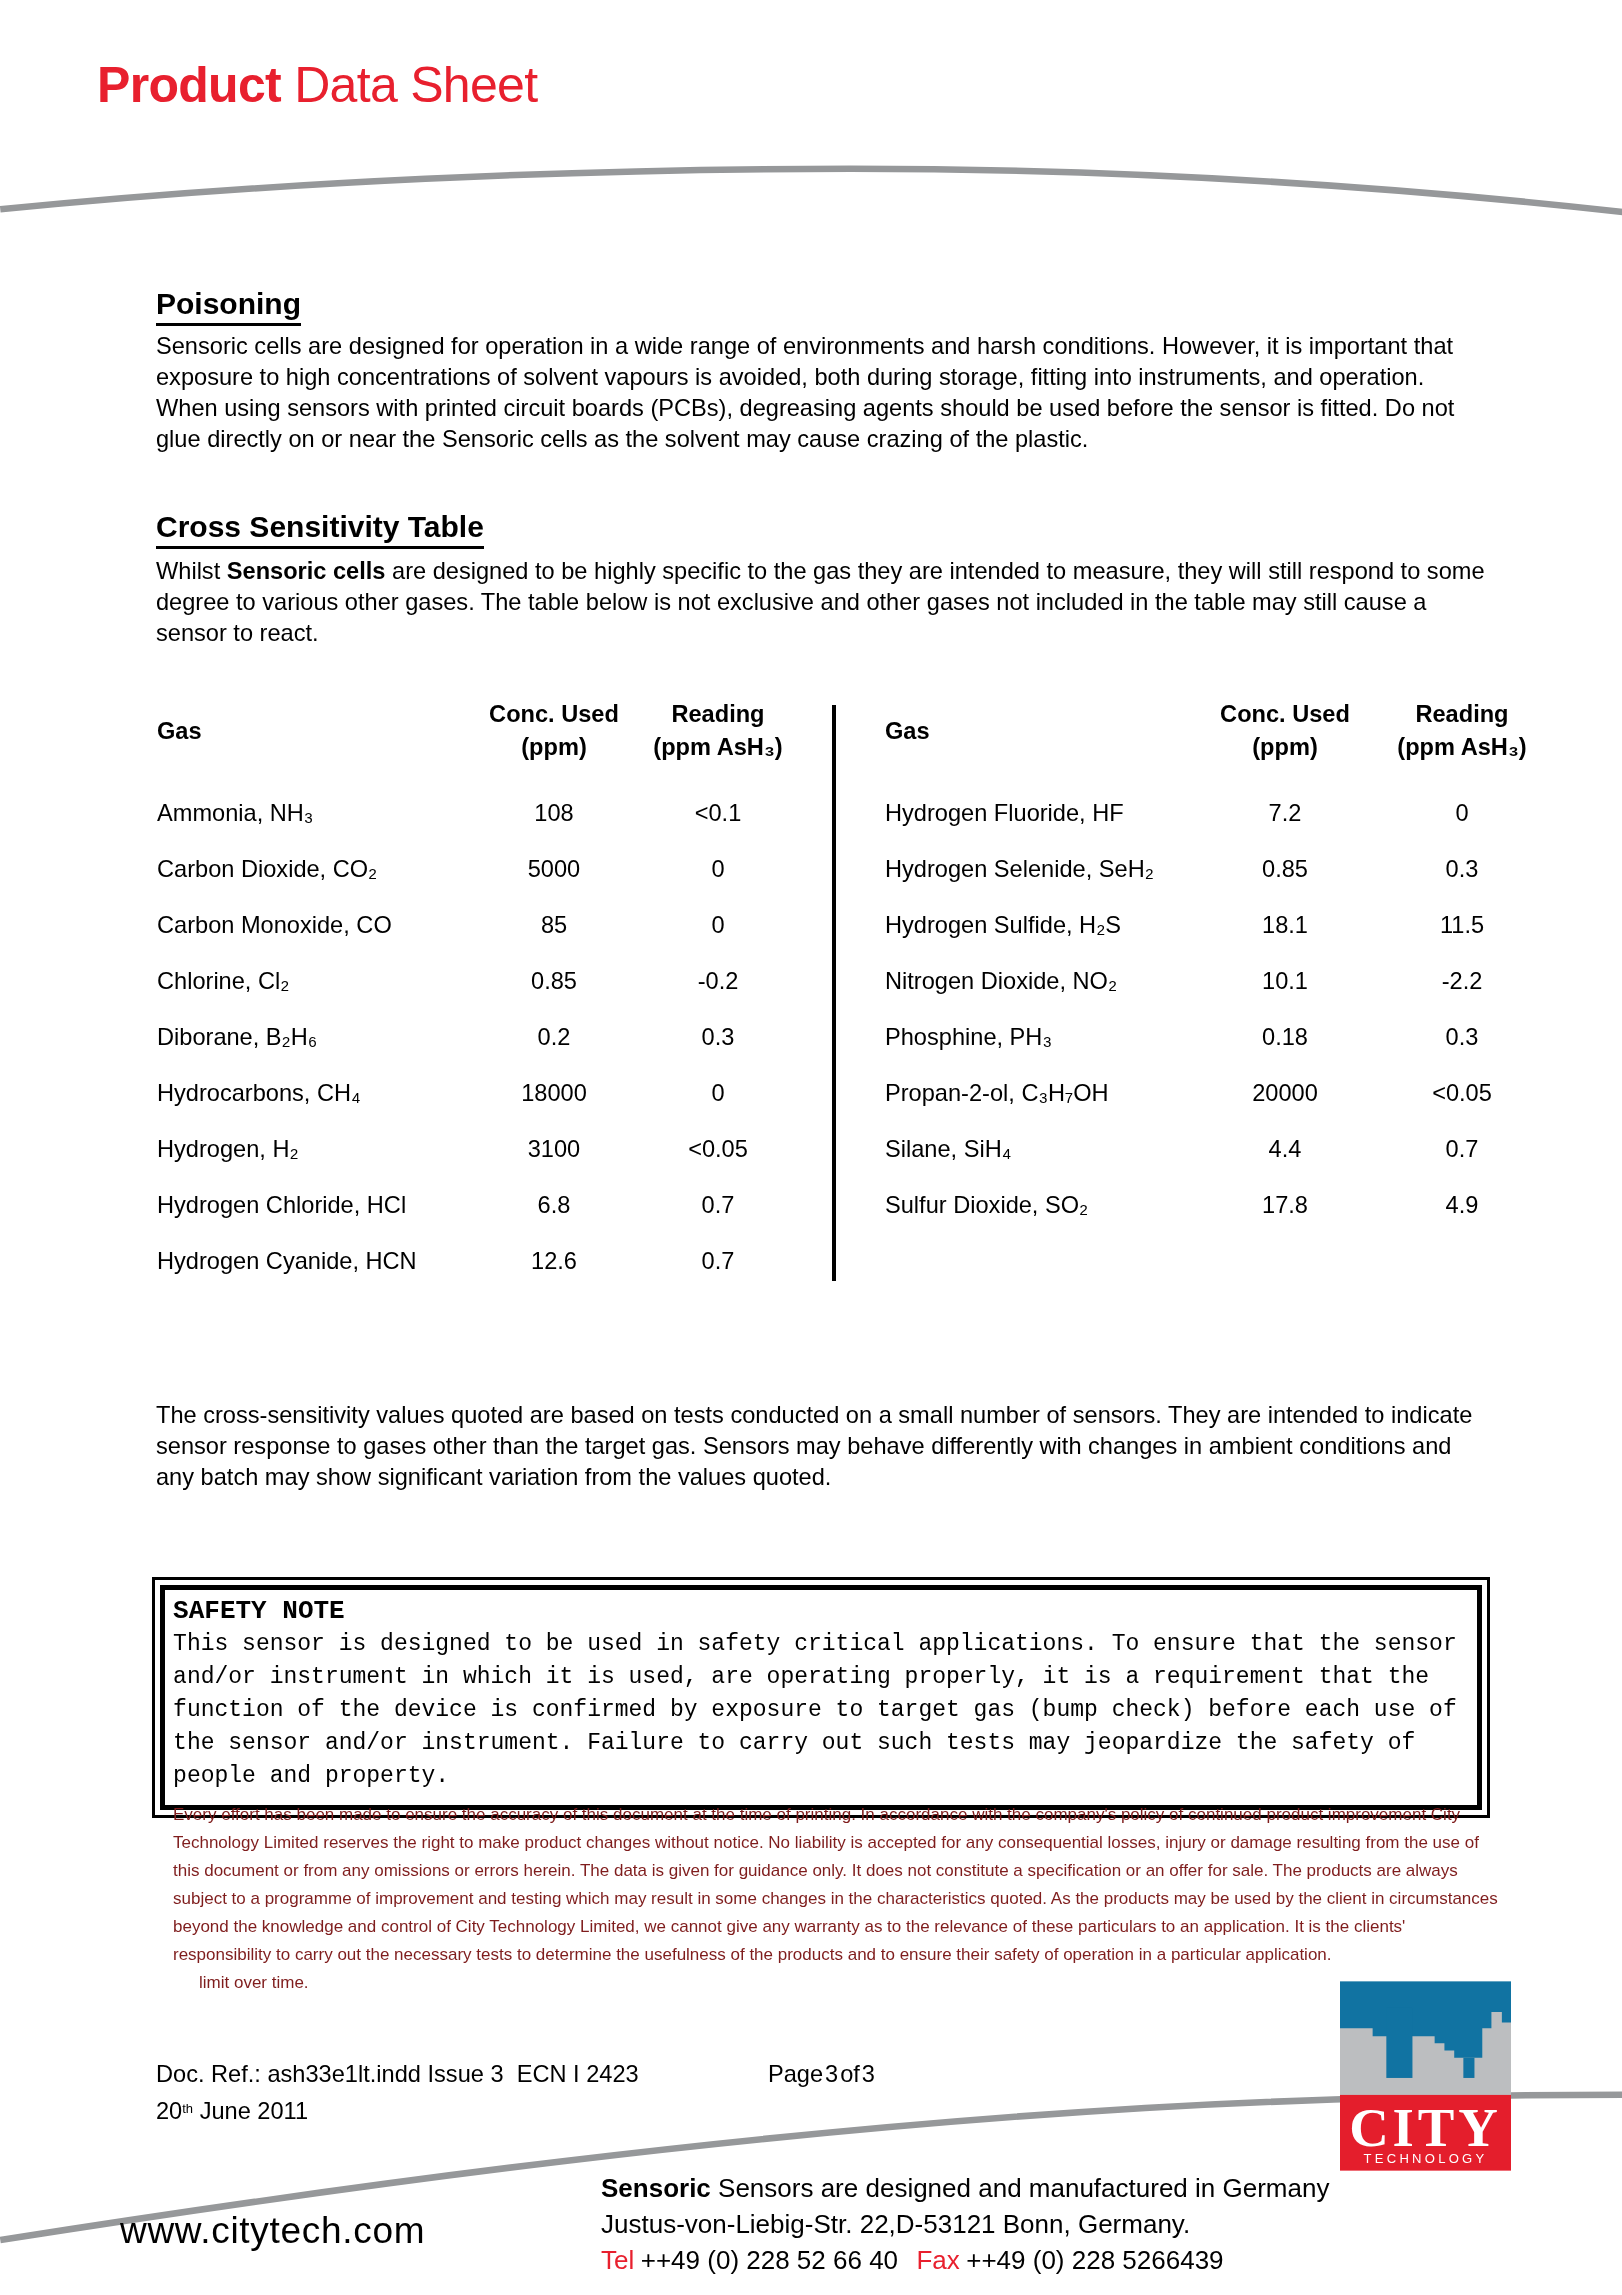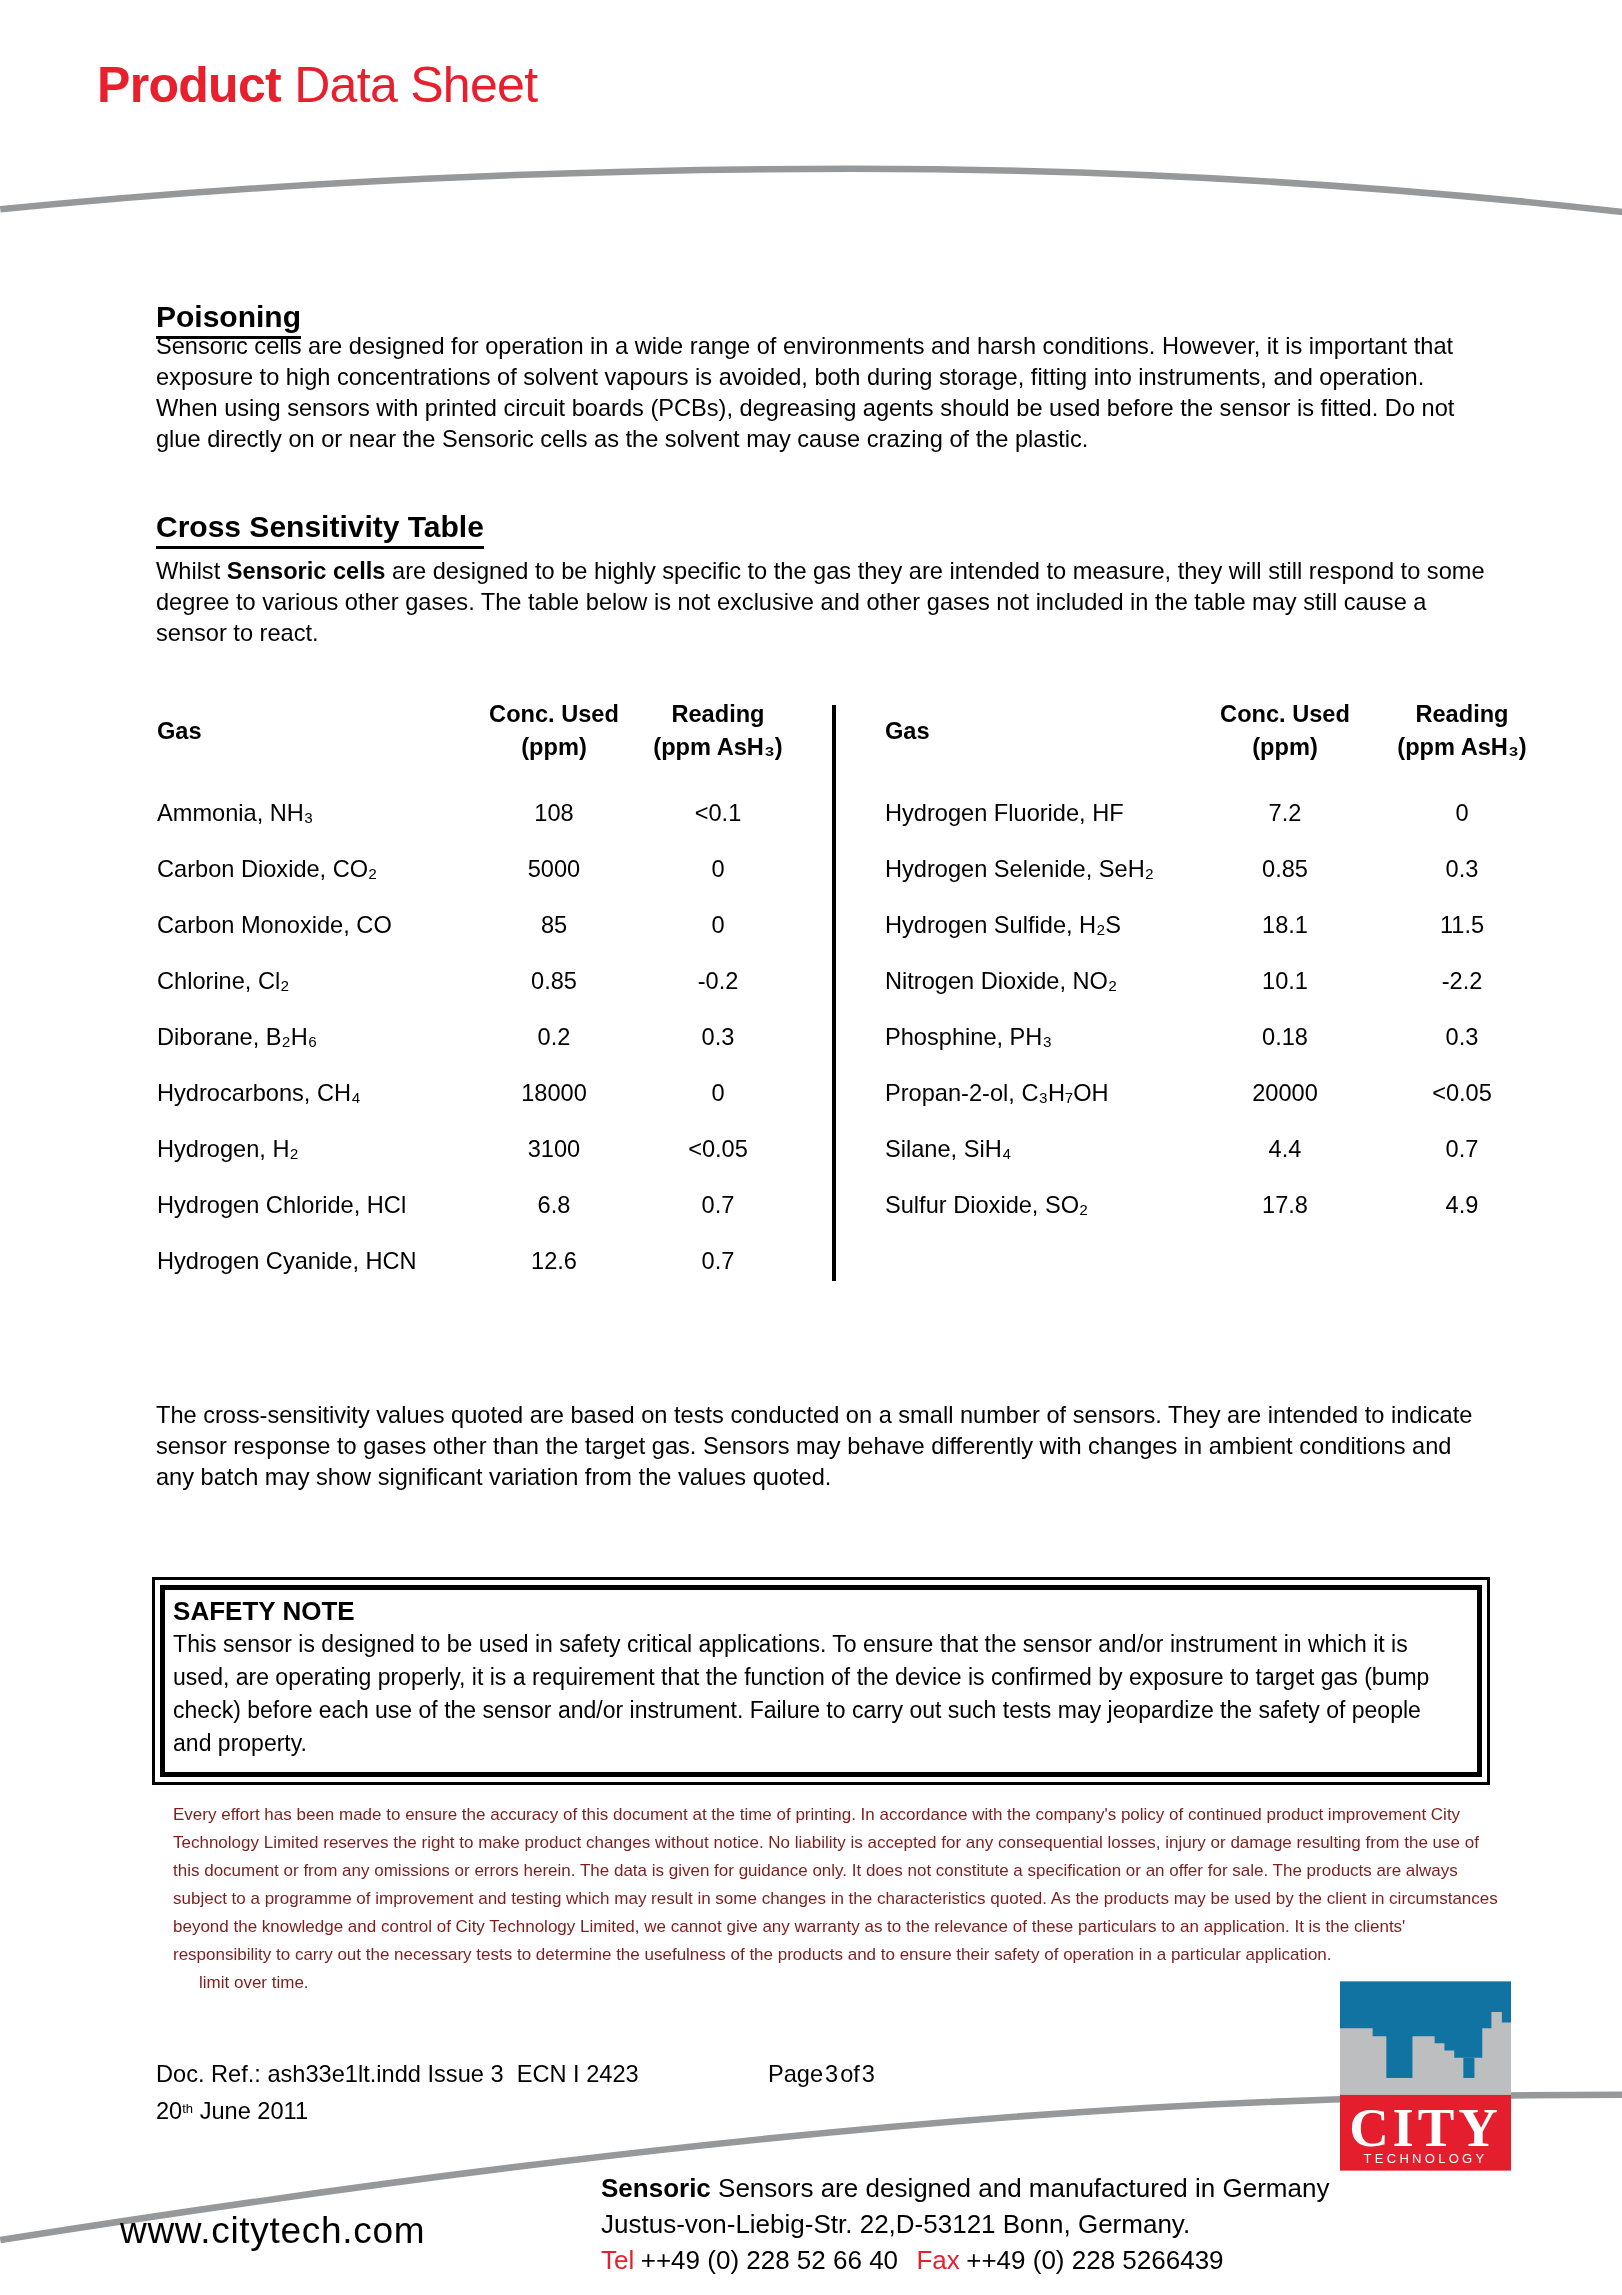--- a/index.html
+++ b/index.html
@@ -19,21 +19,21 @@
   .page-title { left:97px; top:56px; font-size:50px; color:var(--accent-red); letter-spacing:-0.7px; }
   .page-title .t-bold { font-weight:bold; }
 
   
   .sec-heading {
     font-size:30px; font-weight:bold;
     display:inline-block;
     border-bottom:3.9px solid #000;
     padding-bottom:2px;
   }
-  .h-poisoning { left:156px; top:300px;text-align:center; }
+  .h-poisoning { left:156px; top:287px;text-align:center; }
   .h-cross { left:156px; top:510px;text-decoration:underline; }
 
   
   .bodytext { font-size:23.6px; line-height:31px; }
   .p-poisoning { left:156px; top:331px; width:1335px; }
   .p-cross { left:156px; top:556px; width:1335px; }
   .p-values { left:156px; top:1400px; width:1335px; }
   .bold-inline { font-weight:bold; }
 
   
@@ -47,21 +47,21 @@
   .trows-right { left:885px; top:800px; width:674px; }
   .trow { display:grid; height:56px; align-items:start; }
   .trows-left  .trow { grid-template-columns:315px 164px 164px; }
   .trows-right .trow { grid-template-columns:318px 164px 190px; }
   .trow .num { text-align:center; }
   .tdivider { left:832px; top:705px; width:3.9px; height:576px; background:#000; }
 
   
   .safety-outer {
     left:152px; top:1577px; width:1338px;
-    border:3.3px solid #000; padding:5.2px;
+    border:3.3px solid #000; padding:5.2px;font-family:Liberation Mono, monospace;
   }
   .safety-inner { border:5.9px solid #000; padding:3.9px 11.8px 11.8px 7.9px; }
   .safety-heading { font-size:26px; font-weight:bold; line-height:34px; }
   .safety-body { font-size:23px; line-height:33px; }
 
   
   .legal { left:173px; top:1801px; width:1328px; font-size:17px; line-height:28px; color:#7f1d1d; }
   .legal .perf { width:1139px; }
   .legal .limit { margin-left:26px; }
 

